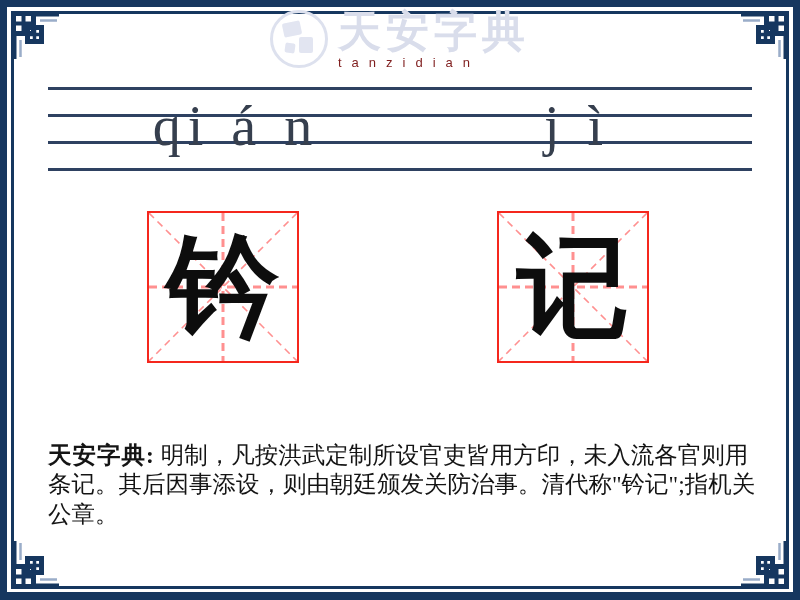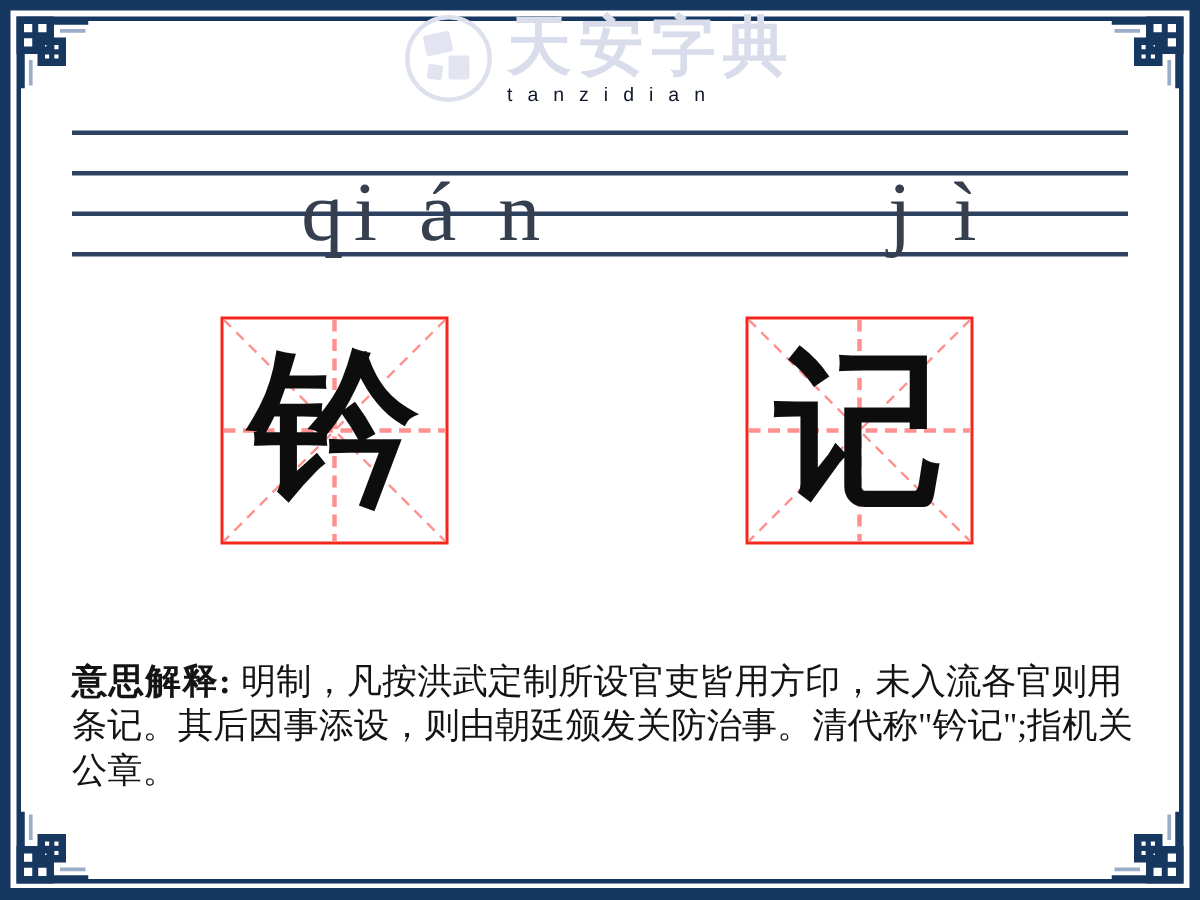--- a/index.html
+++ b/index.html
@@ -26,32 +26,32 @@
         display:flex;align-items:flex-start;gap:10px;cursor:pointer;}
   .seal{width:58px;height:58px;border-radius:50%;border:3px solid #dde1ee;
         position:relative;box-sizing:border-box;}
   .seal i{position:absolute;background:#e2e5f1;border-radius:2px;}
   .seal i.a{left:10px;top:9px;width:18px;height:14px;transform:rotate(-12deg);}
   .seal i.b{left:26px;top:24px;width:14px;height:16px;}
   .seal i.c{left:12px;top:30px;width:10px;height:10px;transform:rotate(8deg);}
   .logo-text{display:flex;flex-direction:column;}
   .logo-title{font-size:43px;line-height:44px;font-weight:bold;color:#d9ddeb;
               letter-spacing:5px;white-space:nowrap;}
-  .logo-sub{font-size:13px;color:#0f172a;letter-spacing:10px;margin-top:1px;
+  .logo-sub{font-size:13px;color:#7f1d1d;letter-spacing:10px;margin-top:1px;
             font-family:"Liberation Sans","DejaVu Sans",sans-serif;white-space:nowrap;}
   
   .ruling{position:absolute;left:48px;top:87px;width:704px;height:85px;}
   .ruling .rline{position:absolute;left:0;width:100%;height:3px;background:#2e4161;}
   .rline.l1{top:0;}
   .rline.l2{top:27px;}
   .rline.l3{top:54px;}
   .rline.l4{top:81px;}
-  .pinyin{position:absolute;top:114px;font-size:56px;line-height:56px;
+  .pinyin{position:absolute;top:98px;font-size:56px;line-height:56px;
           color:#363f4e;letter-spacing:7px;white-space:nowrap;
-          font-family:"Liberation Serif","DejaVu Serif",serif;margin-left:48px;}
+          font-family:"Liberation Serif","DejaVu Serif",serif;}
   .pinyin.p1{left:236px;transform:translateX(-50%);}
   .pinyin.p2{left:577px;transform:translateX(-50%);}
   
   .hanzi-box{position:absolute;top:211px;width:148px;height:148px;
              border:2px solid #f5271d;background:#fff;}
   .hanzi-box.b1{left:147px;}
   .hanzi-box.b2{left:497px;}
   .hanzi-box svg{position:absolute;left:0;top:0;}
   .hanzi{position:absolute;left:0;top:0;width:100%;height:148px;line-height:148px;
          text-align:center;font-size:112px;font-weight:bold;color:#0d0d0d;
@@ -160,13 +160,13 @@
 <div class="hanzi-box b2">
   <svg width="148" height="148" viewBox="0 0 148 148">
     <g stroke="#ff9090" fill="none">
       <path d="M0 0 L148 148 M148 0 L0 148" stroke-width="1.6" stroke-dasharray="7 5"></path>
       <path d="M74 0 V148 M0 74 H148" stroke-width="3" stroke-dasharray="8 5"></path>
     </g>
   </svg>
   <span class="hanzi">记</span>
 </div>
 
-<p class="definition"><b>意思解释:</b><span> 明制，凡按洪武定制所设官吏皆用方印，未入流各官则用条记。其后因事添设，则由朝廷颁发关防治事。清代称"钤记";指机关公章。</span></p>
+<p class="definition"><b>天安字典:</b><span> 明制，凡按洪武定制所设官吏皆用方印，未入流各官则用条记。其后因事添设，则由朝廷颁发关防治事。清代称"钤记";指机关公章。</span></p>
 
 </body></html>

